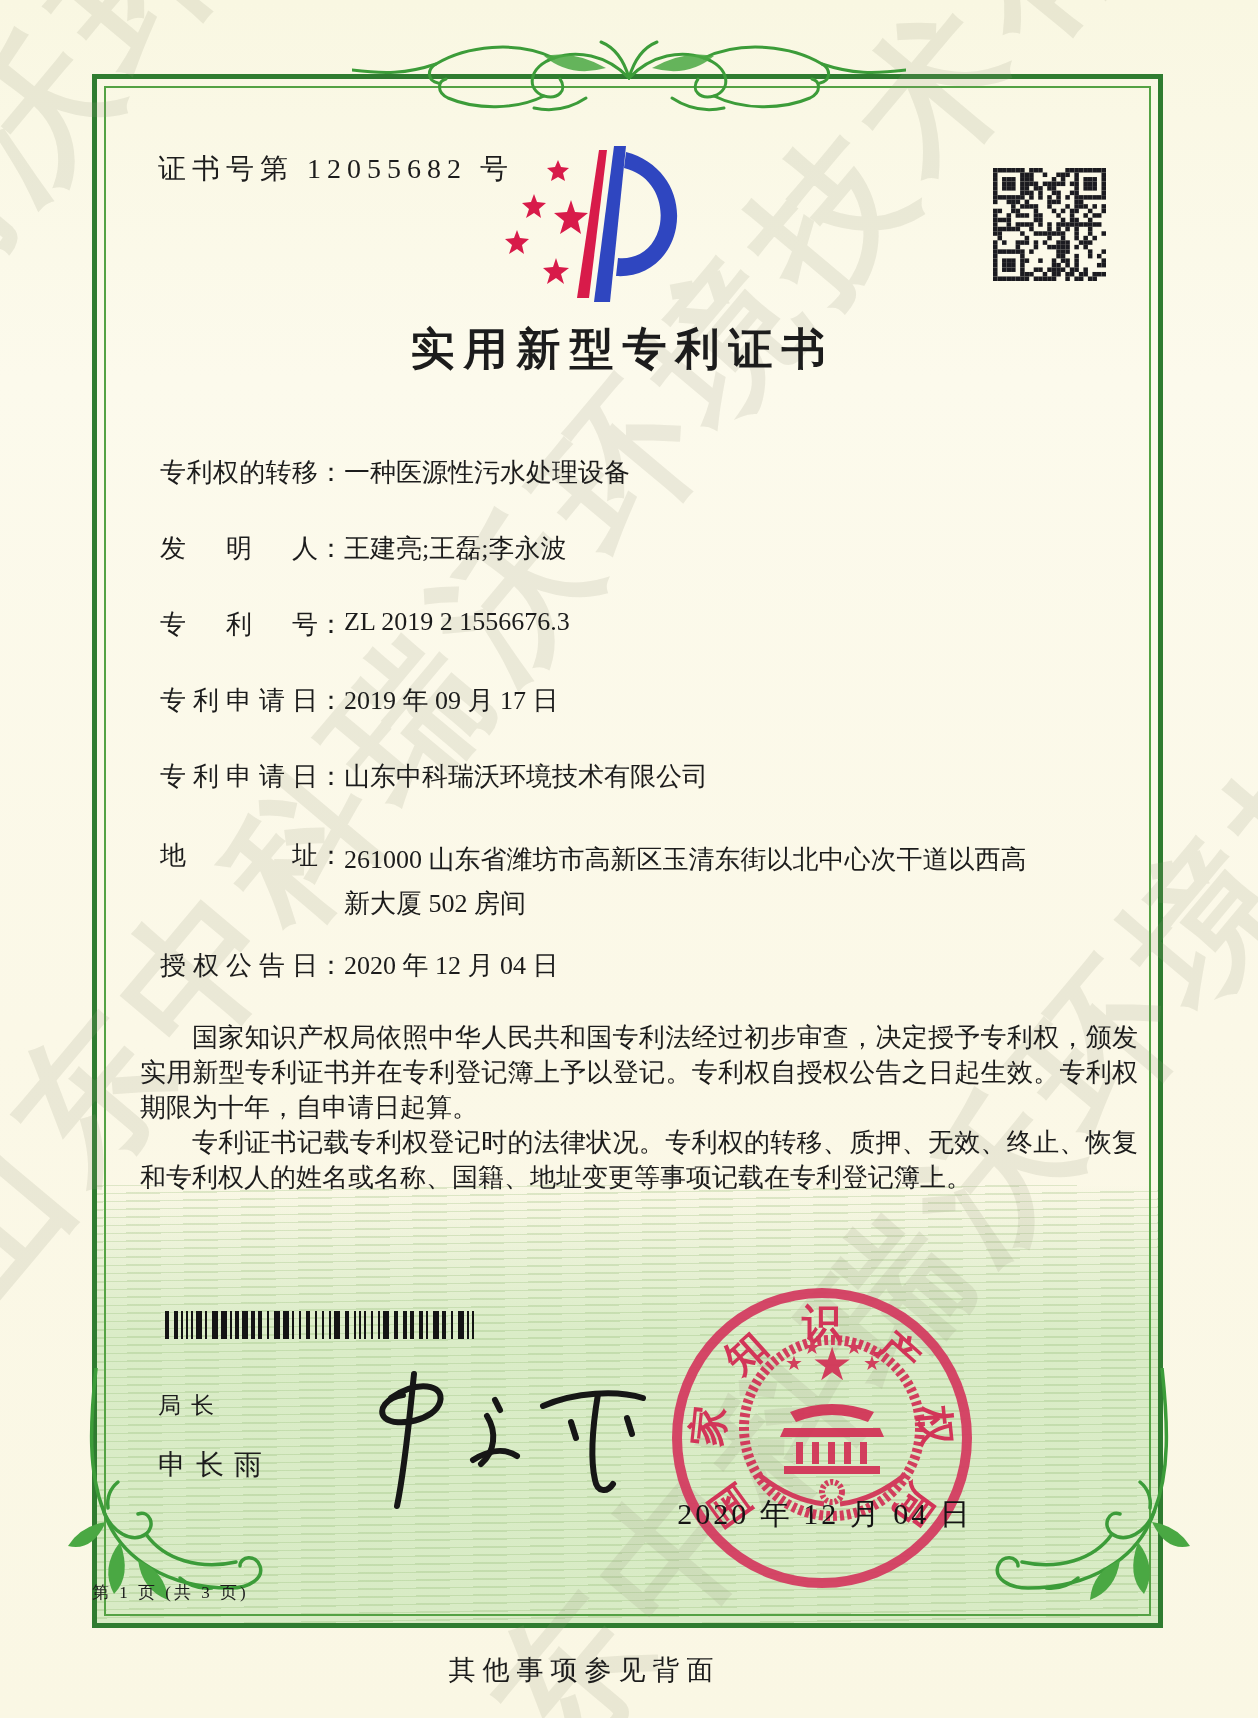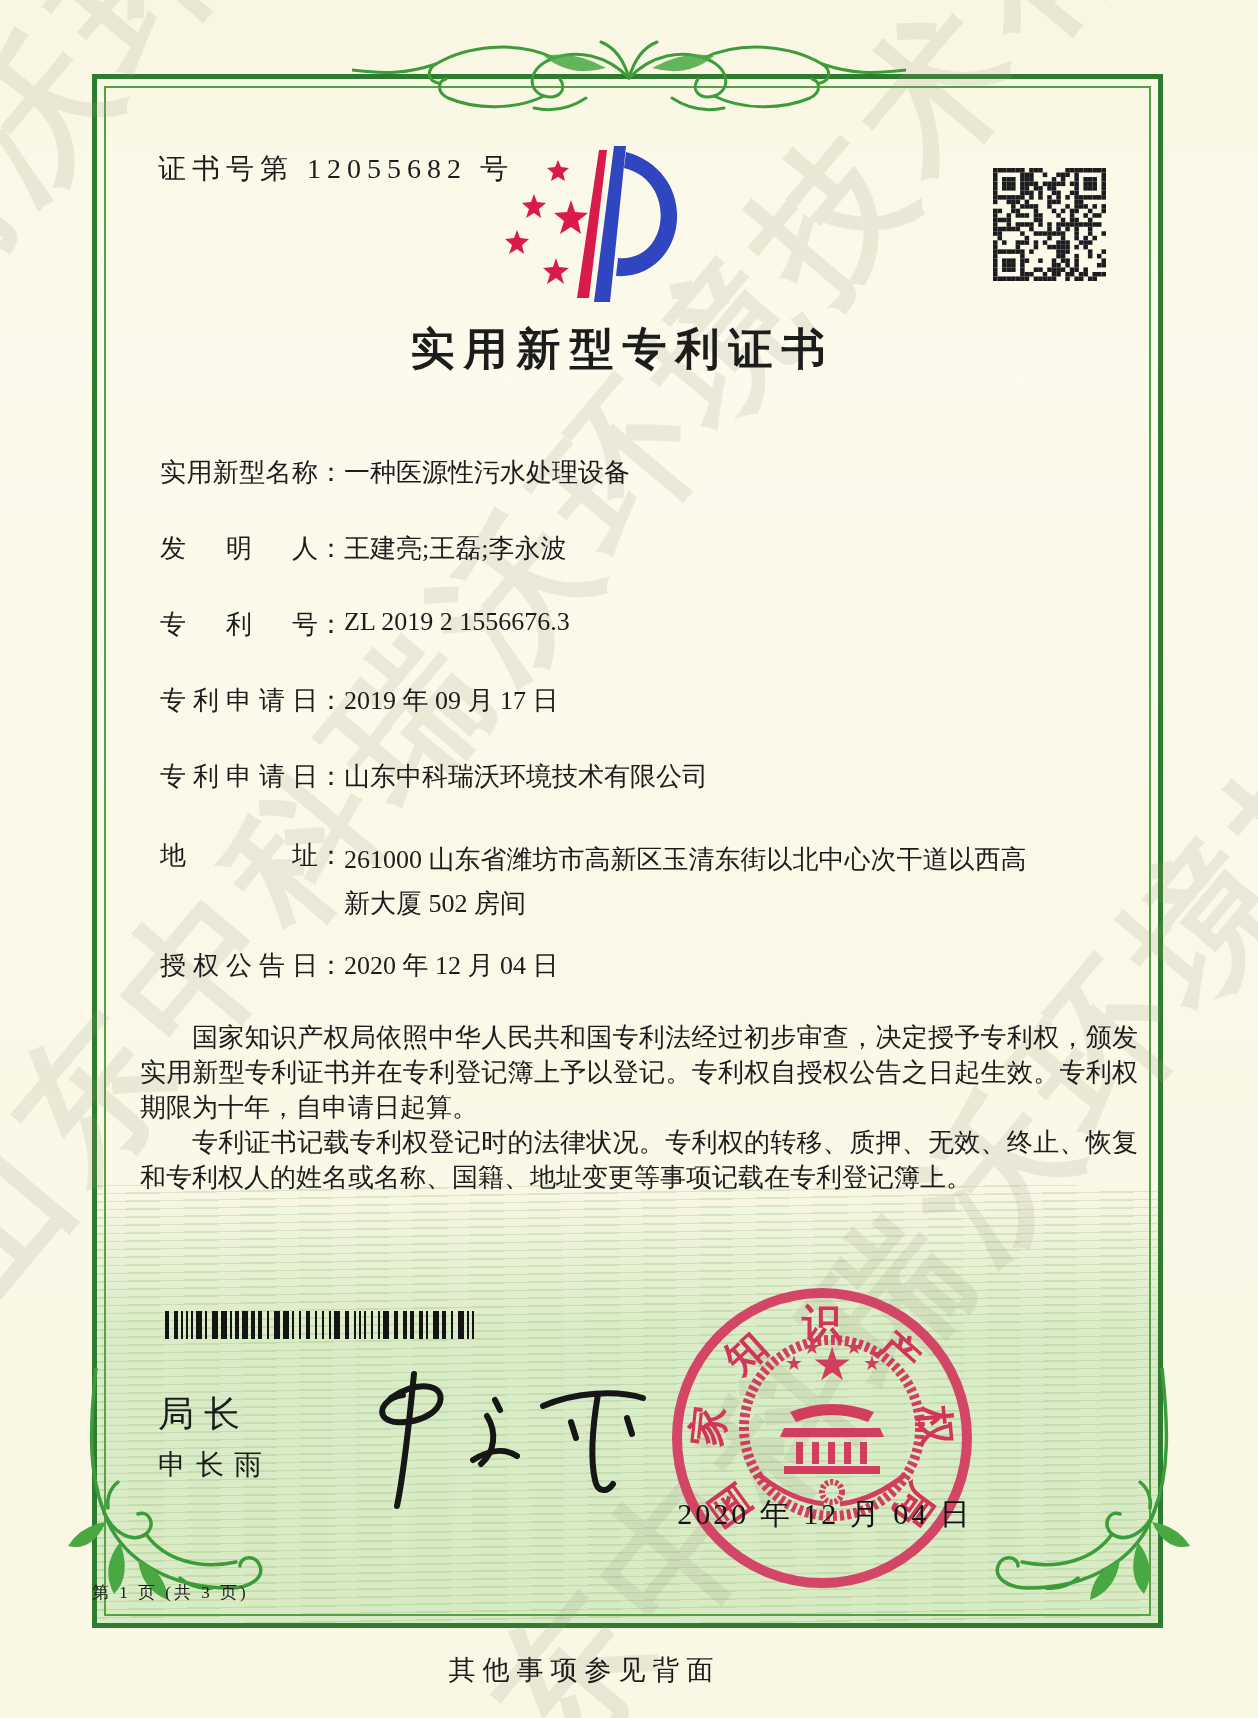--- a/index.html
+++ b/index.html
@@ -27,21 +27,21 @@
   
   .frow{position:absolute;left:160px;font-size:26px;z-index:5;}
   .flabel{display:inline-block;width:158px;text-align:justify;text-align-last:justify;vertical-align:top;}
   .fcolon{display:inline-block;width:26px;vertical-align:top;}
   .fvalue{display:inline-block;vertical-align:top;}
   .fvalue.addr{width:700px;line-height:44px;}
   .body-par{position:absolute;left:132px;width:998px;font-size:26px;line-height:35px;
             text-align:justify;text-indent:2em;z-index:5;margin:8px;font-family:Liberation Serif, serif;}
   
   .barcode{position:absolute;left:165px;top:1311px;width:314px;height:28px;z-index:6;}
-  .director-label{position:absolute;left:158px;top:1390px;font-size:36px;letter-spacing:10px;z-index:6;text-align:center;}
+  .director-label{position:absolute;left:158px;top:1390px;font-size:23px;letter-spacing:10px;z-index:6;text-align:center;}
   .director-name{position:absolute;left:158px;top:1446px;font-size:28px;letter-spacing:10px;z-index:6;}
   .sig{position:absolute;left:335px;top:1362px;z-index:6;}
   .seal{position:absolute;left:672px;top:1288px;width:300px;height:300px;border-radius:50%;
         border:10px solid rgba(211,57,95,.93);z-index:6;box-sizing:border-box;}
   .seal-ring{position:absolute;inset:0;font-weight:700;font-size:40px;color:#d23558;}
   .seal-emblem{position:absolute;left:50px;top:26px;z-index:1;opacity:.95;}
   .seal-date{position:absolute;left:660px;top:1494px;width:330px;text-align:center;font-size:30px;
              letter-spacing:3px;color:#141414;z-index:7;}
   .page-num{position:absolute;left:92px;top:1581px;width:985px;text-align:left;font-size:17px;
             letter-spacing:3px;z-index:6;}
@@ -441,21 +441,21 @@
         <rect x="90" y="120" width="5" height="5"></rect>
         <rect x="95" y="120" width="5" height="5"></rect>
         <rect x="105" y="120" width="5" height="5"></rect>
         <rect x="110" y="120" width="5" height="5"></rect>
       </g>
     </svg>
 
   <div class="title">实用新型专利证书</div>
 
   <div class="frow" style="top:455px;">
-    <span class="flabel">实用新型名称</span><span class="fcolon">：</span><span class="fvalue">一种医源性污水处理设备</span>
+    <span class="flabel">专利权的转移</span><span class="fcolon">：</span><span class="fvalue">一种医源性污水处理设备</span>
   </div>
   <div class="frow" style="top:531px;">
     <span class="flabel">发明人</span><span class="fcolon">：</span><span class="fvalue">王建亮;王磊;李永波</span>
   </div>
   <div class="frow" style="top:607px;">
     <span class="flabel">专利号</span><span class="fcolon">：</span><span class="fvalue">ZL 2019 2 1556676.3</span>
   </div>
   <div class="frow" style="top:683px;">
     <span class="flabel">专利申请日</span><span class="fcolon">：</span><span class="fvalue">2019 年 09 月 17 日</span>
   </div>

